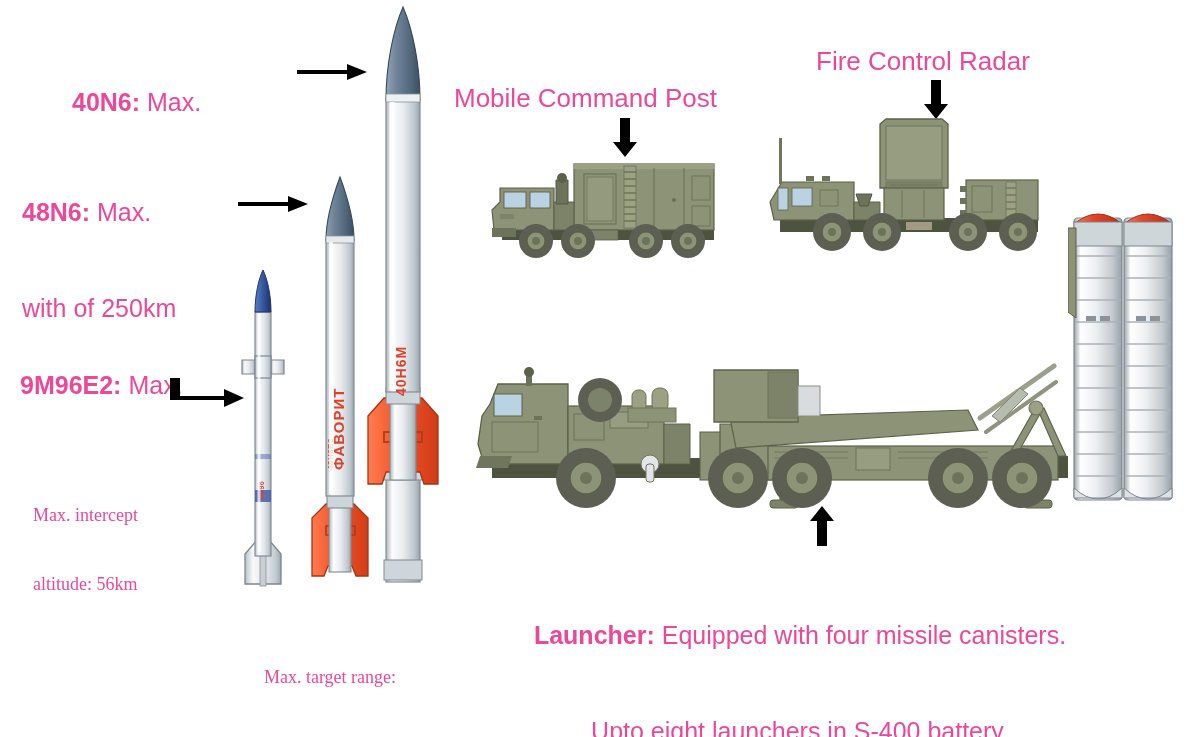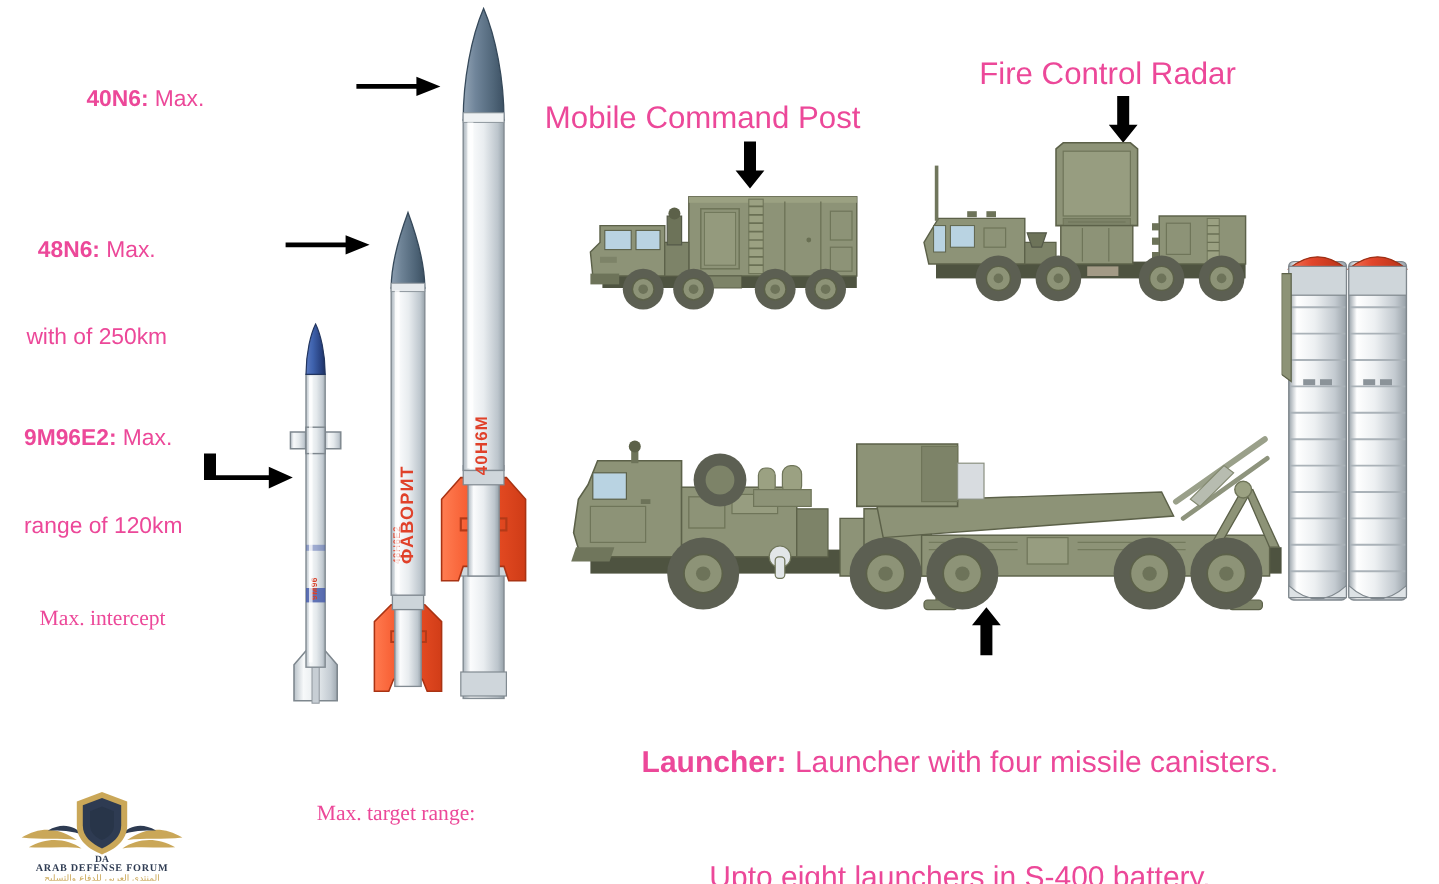--- a/index.html
+++ b/index.html
@@ -7,21 +7,21 @@
     font-family:"Liberation Sans","DejaVu Sans",sans-serif;
     -webkit-font-smoothing:antialiased;
   }
   #stage{
     position:relative;
     width:1199px;height:737px;
     background:#ffffff;
     overflow:hidden;
   }
   .txt{position:absolute;color:#ec4899;line-height:1.28;white-space:pre;}
-  .lbl-missile{font-size:19px;}
+  .lbl-missile{font-size:25px;}
   .lbl-missile b{font-weight:700;}
   .lbl-plain{font-size:18px;font-family:Liberation Serif, serif;}
   .lbl-vehicle{font-size:26px;}
   .lbl-launcher{font-size:25px;text-align:center;}
   .lbl-launcher b{font-weight:700;margin-top:32px;}
   .center{text-align:center;}
 
   
   .arrow{position:absolute;}
   .arrow svg{display:block;overflow:visible;}
@@ -40,32 +40,32 @@
 </style>
 </head>
 <body>
 
 <div id="stage">
 
   <div class="txt lbl-missile" style="left:72px;top:22px;">
     <div><b>40N6:</b><span> Max.</span></div>
   </div>
 
-  <div class="txt lbl-missile" style="left:22px;top:148px;text-align:center;">
+  <div class="txt lbl-missile" style="left:22px;top:132px;">
     <div><b>48N6:</b><span> Max.</span></div>
     <div>with of 250km</div>
   </div>
 
   <div class="txt lbl-missile" style="left:20px;top:305px;">
     <div><b>9M96E2:</b><span> Max.</span></div>
-    <div>range of 120km</div>
   </div>
 
   <div class="txt lbl-plain" style="left:33px;top:458px;">
     <div>Max. intercept</div>
+    <div>altitude: 56km</div>
   </div>
 
   <div class="txt lbl-plain center" style="left:195px;top:620px;width:270px;">
     <div>Max. target range:</div>
     
   </div>
 
   <div class="arrow" style="left:297px;top:60px;">
     <svg width="72" height="24" viewBox="0 0 72 24">
       <path d="M0 10 H50 V4 L70 12 L50 20 V14 H0 Z" fill="#000"></path>
@@ -493,39 +493,18 @@
         <rect x="68" y="126" width="10" height="5" fill="#8b9399"></rect>
         <rect x="82" y="126" width="10" height="5" fill="#8b9399"></rect>
         <path d="M56 298 Q80 320 104 298 V308 H56 Z" fill="#dde2e5" stroke="#7f878d" stroke-width="1"></path>
       </g>
 
       <path d="M0 38 H8 V128 L0 122 Z" fill="#8d9377" stroke="#5c6149" stroke-width="1"></path>
     </svg>
   </div>
 
   <div class="txt lbl-launcher" style="left:480px;top:555px;width:640px;">
-    <div><b>Launcher:</b><span> Launcher with four missile canisters.</span></div>
+    <div><b>Launcher:</b><span> Equipped with four missile canisters.</span></div>
     <div>Upto eight launchers in S-400 battery.</div>
   </div>
 
-  <div id="watermark">
-    <svg width="150" height="82" viewBox="0 0 150 82">
-
-      <path d="M8 46 C24 36 40 38 54 48 C40 46 24 48 8 46 Z" fill="#c6a04a"></path>
-      <path d="M14 54 C30 45 46 47 58 55 C44 53 28 55 14 54 Z" fill="#c6a04a"></path>
-      <path d="M142 46 C126 36 110 38 96 48 C110 46 126 48 142 46 Z" fill="#c6a04a"></path>
-      <path d="M136 54 C120 45 104 47 92 55 C106 53 122 55 136 54 Z" fill="#c6a04a"></path>
-      <path d="M30 40 C42 33 52 36 60 44 C50 40 40 40 30 40 Z" fill="#1d2b44"></path>
-      <path d="M120 40 C108 33 98 36 90 44 C100 40 110 40 120 40 Z" fill="#1d2b44"></path>
-
-      <path d="M75 8 L96 16 V36 C96 48 86 56 75 60 C64 56 54 48 54 36 V16 Z" fill="#c6a04a"></path>
-      <path d="M75 13 L91 19 V36 C91 45 84 51 75 55 C66 51 59 45 59 36 V19 Z" fill="#1d2b44"></path>
-      <path d="M75 20 L85 24 V36 C85 42 80 46 75 48 C70 46 65 42 65 36 V24 Z" fill="#16243a"></path>
-
-      <text x="75" y="66" text-anchor="middle" fill="#1d2b44" font-family="'Liberation Serif',serif" font-size="8" font-weight="700">DA</text>
-
-      <text x="75" y="74" text-anchor="middle" fill="#1d2b44" font-family="'Liberation Serif',serif" font-size="8.5" font-weight="700" letter-spacing="0.6">ARAB DEFENSE FORUM</text>
-
-      <text x="75" y="82" text-anchor="middle" fill="#c6a04a" font-family="'DejaVu Sans',sans-serif" font-size="7.5">المنتدى العربي للدفاع والتسليح</text>
-    </svg>
-  </div>
 
 </div>
 
 </body></html>

